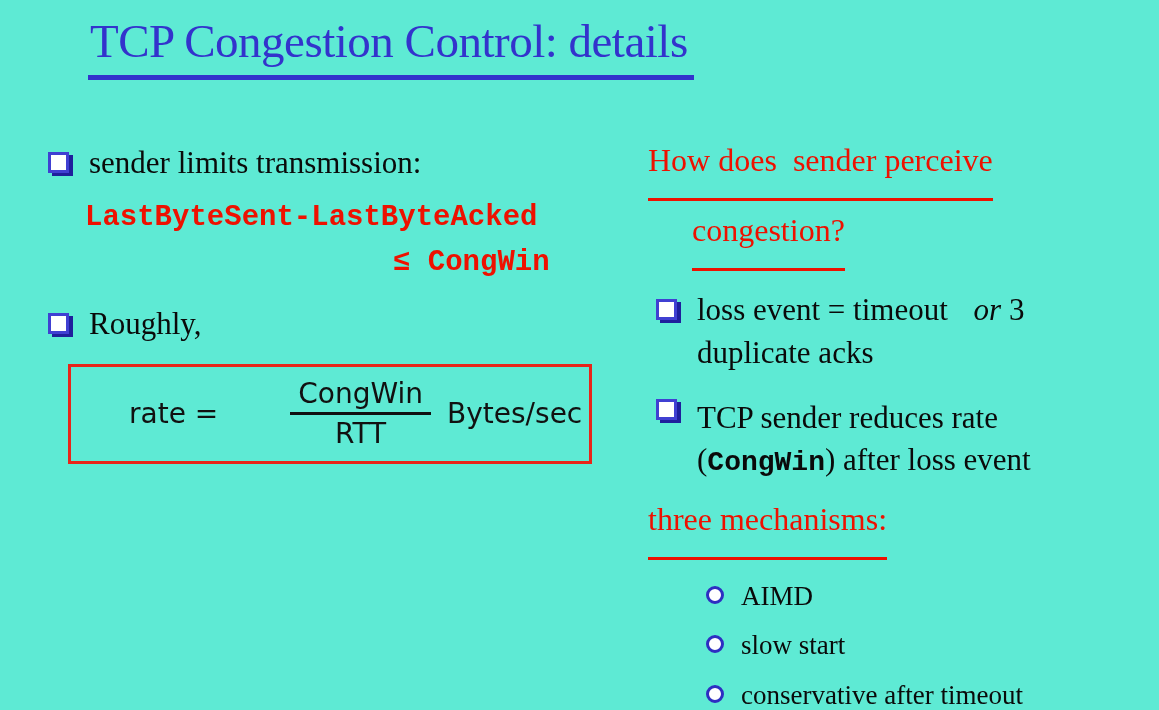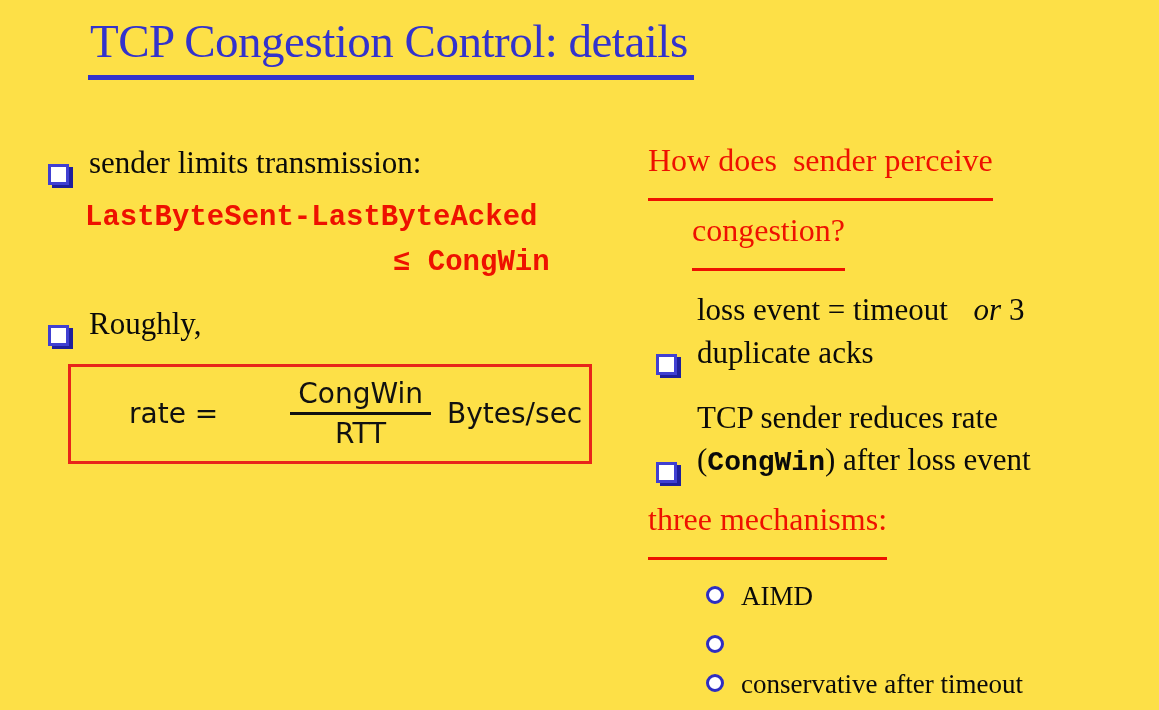--- a/index.html
+++ b/index.html
@@ -1,32 +1,32 @@
 <!DOCTYPE html>
 <html><head>
 <meta charset="utf-8">
 <style>
   html,body { margin:0; padding:0; background:#fdfdfd; }
   .slide {
     position:relative; width:1159px; height:710px; overflow:hidden;
-    background:#fde047; font-family:"Liberation Serif","DejaVu Serif",serif;
+    background:#5eead4; font-family:"Liberation Serif","DejaVu Serif",serif;
     color:#0a0a0a;
   }
   
   .title {
     position:absolute; left:88px; top:14px; margin:0;
     font-size:47px; font-weight:400; color:#3333cc;
     display:inline-block; border-bottom:5px solid #3333cc; padding:0 6px 7px 2px;
     letter-spacing:-0.5px;
   }
   
   .col-left  { position:absolute; left:40px;  top:142px; width:585px; }
   .col-right { position:absolute; left:648px; top:140px; width:490px; }
   
-  .brow { display:flex; align-items:flex-end; }
+  .brow { display:flex; align-items:flex-start; }
   .sq {
     flex:0 0 auto; width:15px; height:15px; background:#ffffff;
     border:3px solid #4040d2; box-shadow:4px 3px 0 #1f1f9c;
     margin:10px 20px 0 8px;
   }
   .btext { font-size:31px; line-height:1.38; }
   
   .code {
     font-family:"Liberation Mono","DejaVu Sans Mono",monospace;
     font-weight:bold; color:#ee1100; font-size:29px; white-space:pre;
@@ -131,20 +131,21 @@
       <span class="uline">three mechanisms:</span>
     </div>
 
     <div class="mechs">
       <div class="mrow">
         <span class="circ"></span>
         <div class="mtext">AIMD</div>
       </div>
       <div class="mrow">
         <span class="circ"></span>
+        <div class="mtext">slow start</div>
       </div>
       <div class="mrow">
         <span class="circ"></span>
         <div class="mtext">conservative after timeout events</div>
       </div>
     </div>
 
   </div>
 
 </div>

